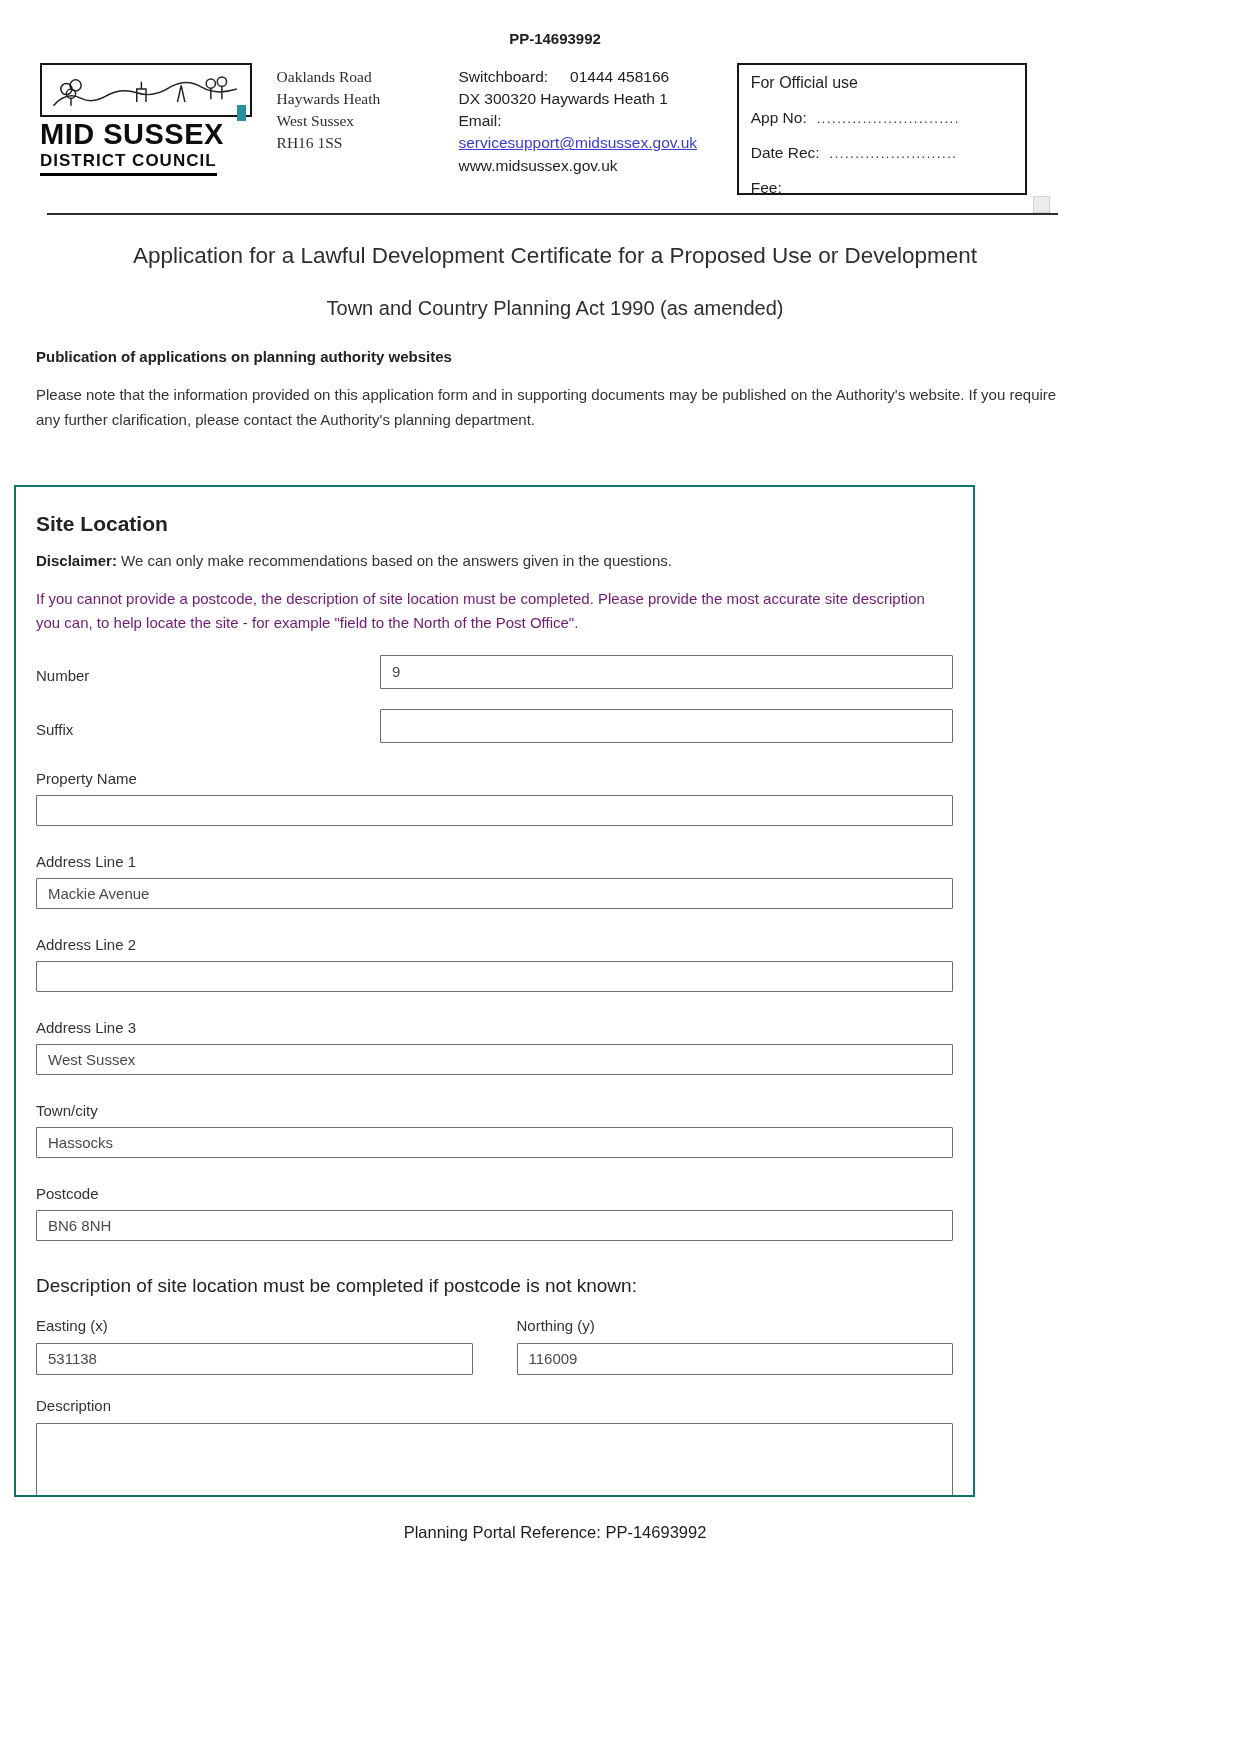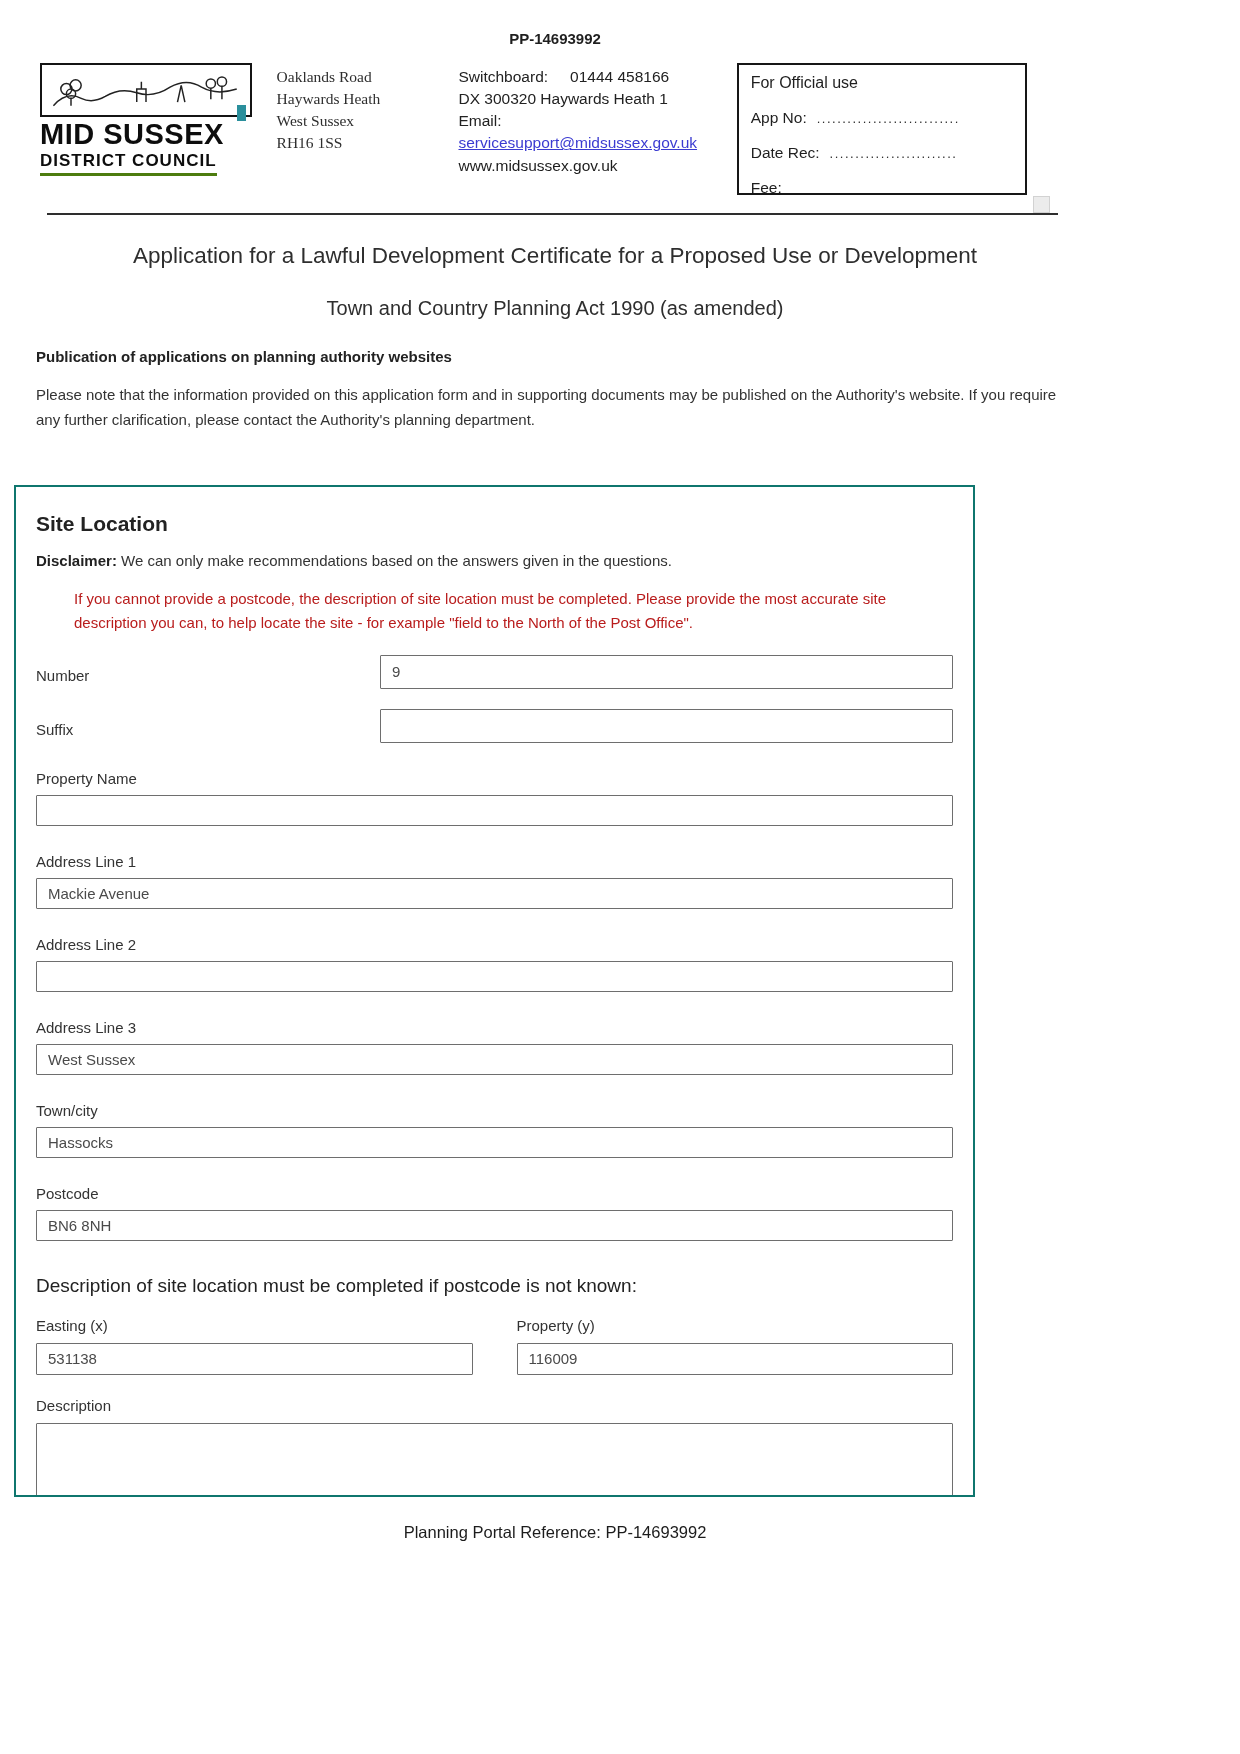--- a/index.html
+++ b/index.html
@@ -15,21 +15,21 @@
 
   
   .top-ref { padding-top: 30px; text-align: center; font-size: 15px; font-weight: 700; color: #1f1f1f; }
   .header-row { display: flex; align-items: flex-start; margin: 16px 83px 0 40px; }
 
   .logo { width: 222px; position: relative; }
   .logo-sketch { width: 212px; height: 54px; border: 2px solid #141414; position: relative; background: #fff; }
   .logo-sketch svg { display: block; width: 100%; height: 100%; }
   .logo-mark { position: absolute; right: 4px; top: 40px; width: 9px; height: 16px; background: #2a8f9c; }
   .logo-name { font-size: 29px; font-weight: 800; letter-spacing: 0.5px; color: #0d0d0d; line-height: 1.1; margin-top: 2px; }
-  .logo-sub { font-size: 17px; font-weight: 800; letter-spacing: 1px; color: #0d0d0d; border-bottom: 3px solid #4d7c0f; display: inline-block; padding-bottom: 2px; }
+  .logo-sub { font-size: 17px; font-weight: 800; letter-spacing: 1px; color: #0d0d0d; border-bottom: 3px solid #000000; display: inline-block; padding-bottom: 2px; }
 
   .address-block { width: 175px; margin-left: 16px; font-size: 15.5px; color: #2e2e2e; line-height: 1.3; padding-top: 4px; font-family: Liberation Serif, serif; }
   .address-block div { margin-bottom: 2px; }
 
   .contact-block { width: 280px; margin-left: 8px; font-size: 15.5px; line-height: 1.3; padding-top: 4px; color: #222; }
   .contact-block .row { margin-bottom: 2px; }
   .contact-block .sb-num { margin-left: 22px; }
   .email-link { color: #3b3bd1; text-decoration: underline; cursor: pointer; }
   .website { color: #1d1d1d; }
 
@@ -55,21 +55,21 @@
     width: 961px; height: 1012px;
     border: 2px solid #0f766e;
     padding: 0 20px;
     overflow: hidden;
     position: relative;
     background: #fff;
   }
   .site-heading { margin-top: 25px; font-size: 21px; font-weight: 700; color: #222; }
   .disclaimer { margin-top: 16px; font-size: 15px; color: #333; }
   .disclaimer b { color: #222; }
-  .site-intro { margin-top: 18px; font-size: 15px; line-height: 1.6; color: #b91c1c; margin-left: 38px; }
+  .site-intro { margin-top: 18px; font-size: 15px; line-height: 1.6; color: #701a75; }
 
   .inline-field { display: flex; align-items: center; margin-top: 20px; }
   .inline-field .f-label { width: 344px; font-size: 15px; padding-top: 8px; color: #333; }
   .inline-field input { flex: 1; height: 34px; }
 
   .stacked-field { margin-top: 27px; }
   .stacked-field .f-label { font-size: 15px; color: #333; }
   .stacked-field input { width: 100%; height: 31px; margin-top: 8px; }
 
   input, textarea {
@@ -220,21 +220,21 @@
     </div>
 
     <div class="desc-heading">Description of site location must be completed if postcode is not known:</div>
 
     <div class="coord-row">
       <div class="coord-col">
         <div class="f-label">Easting (x)</div>
         <input type="text" value="531138" style="">
       </div>
       <div class="coord-col">
-        <div class="f-label">Property (y)</div>
+        <div class="f-label">Northing (y)</div>
         <input type="text" value="116009" style="">
       </div>
     </div>
 
     <div class="desc-field">
       <div class="f-label">Description</div>
       <textarea style=""></textarea>
     </div>
   </div>
 

